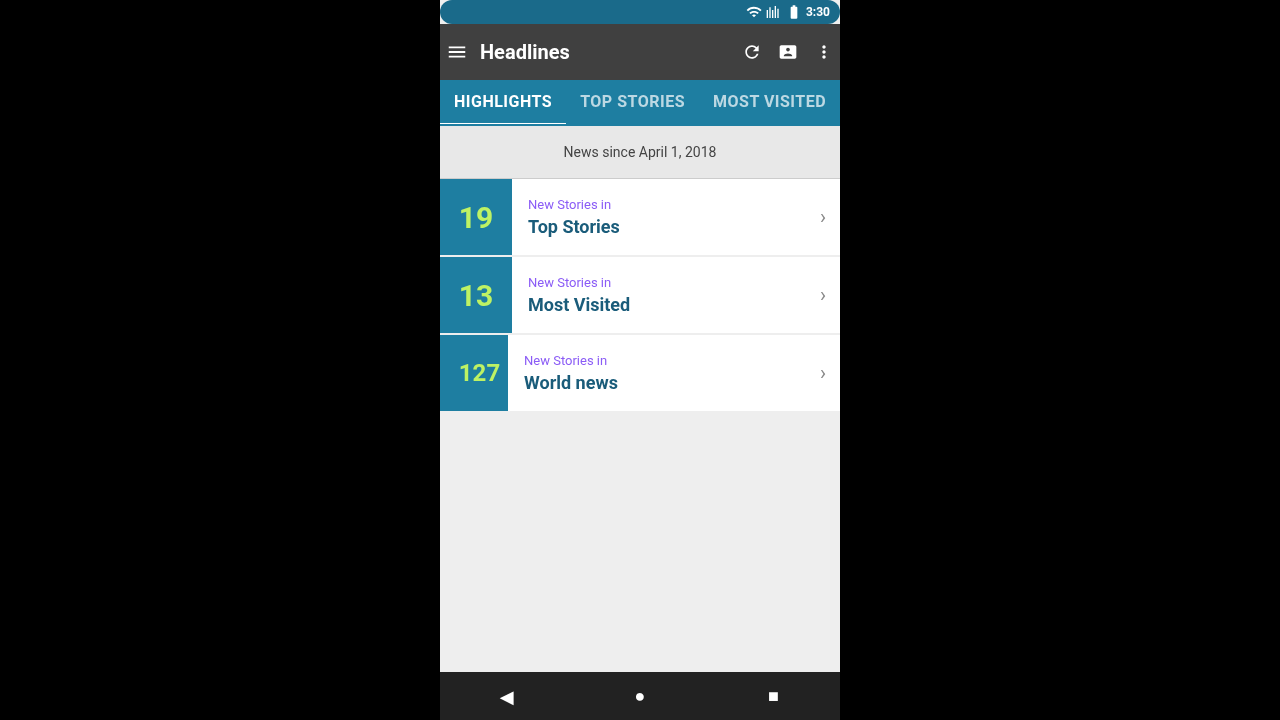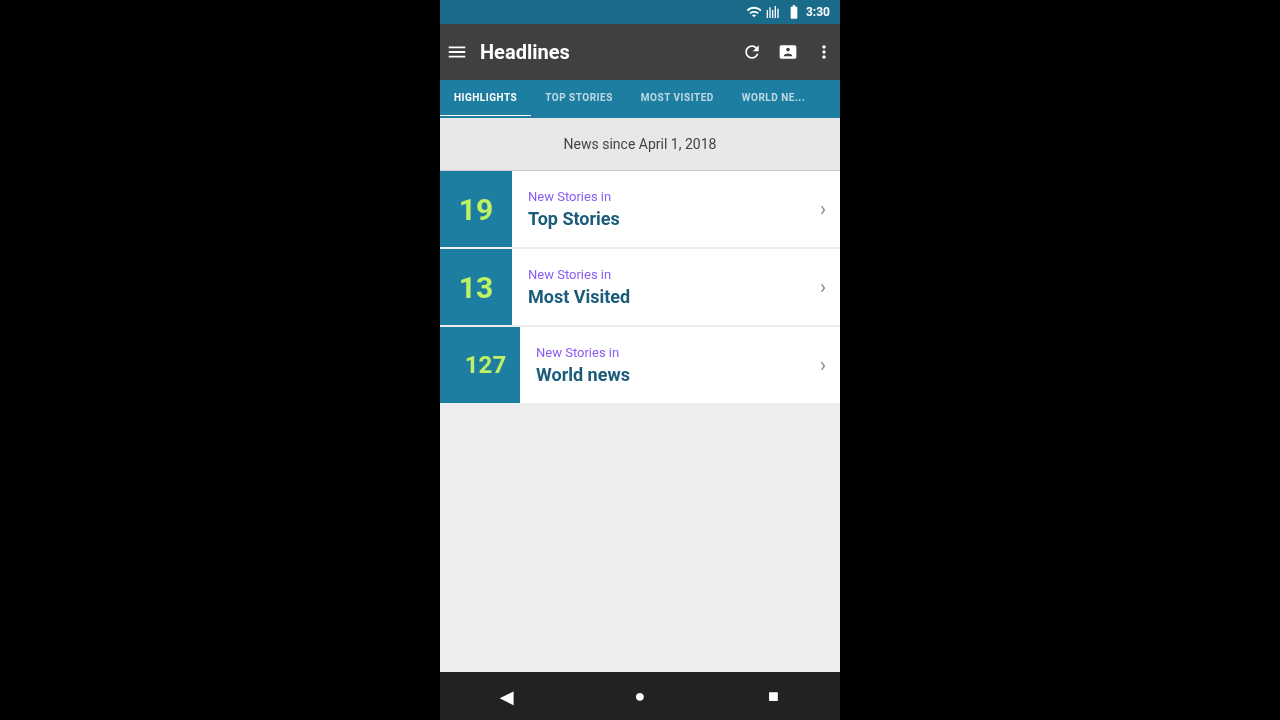--- a/index.html
+++ b/index.html
@@ -23,20 +23,21 @@
     }
     
     .status-bar {
       background: #1a6a8a;
       height: 24px;
       display: flex;
       align-items: center;
       justify-content: flex-end;
       padding: 0 10px;
       gap: 4px;
+      border-radius: 12px;
     }
     .status-bar-icons {
       display: flex;
       align-items: center;
       gap: 4px;
       color: #fff;
       font-size: 11px;
     }
     .status-time {
       color: #fff;
@@ -73,21 +74,21 @@
     }
     
     .tabs {
       background: #1e7ea1;
       display: flex;
       border-bottom: 2px solid #1e7ea1;
       overflow: hidden;
     }
     .tab {
       color: rgba(255,255,255,0.7);
-      font-size: 10px;
+      font-size: 16px;
       font-weight: bold;
       padding: 12px 14px;
       cursor: pointer;
       text-transform: uppercase;
       letter-spacing: 0.5px;
       white-space: nowrap;
     }
     .tab.active {
       color: #fff;
       border-bottom: 3px solid #fff;
@@ -120,21 +121,21 @@
     .story-count-box {
       background: #1e7ea1;
       width: 72px;
       min-height: 76px;
       display: flex;
       align-items: center;
       justify-content: center;
       flex-shrink: 0;
     }
     .story-count-box.wide {
-      width: 80px;
+      width: 68px;
       padding-left: 11px;
     }
     .story-count {
       color: #bef264;
       font-size: 30px;
       font-weight: bold;
     }
     .story-count.small {
       font-size: 24px;
     }

